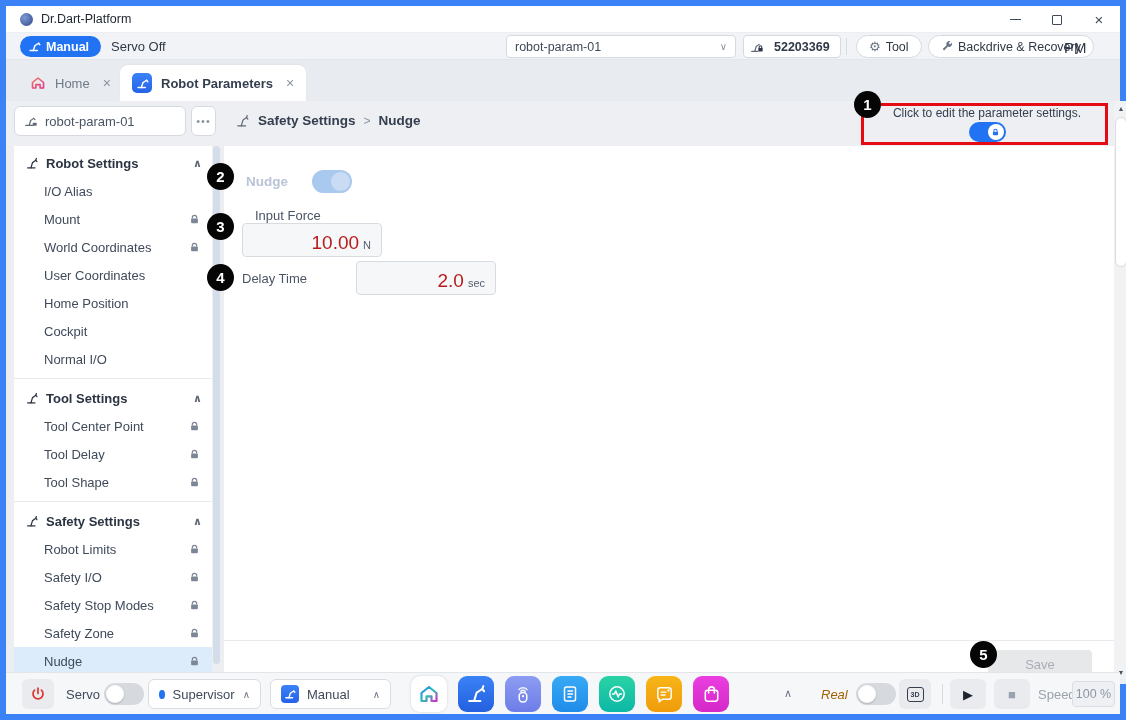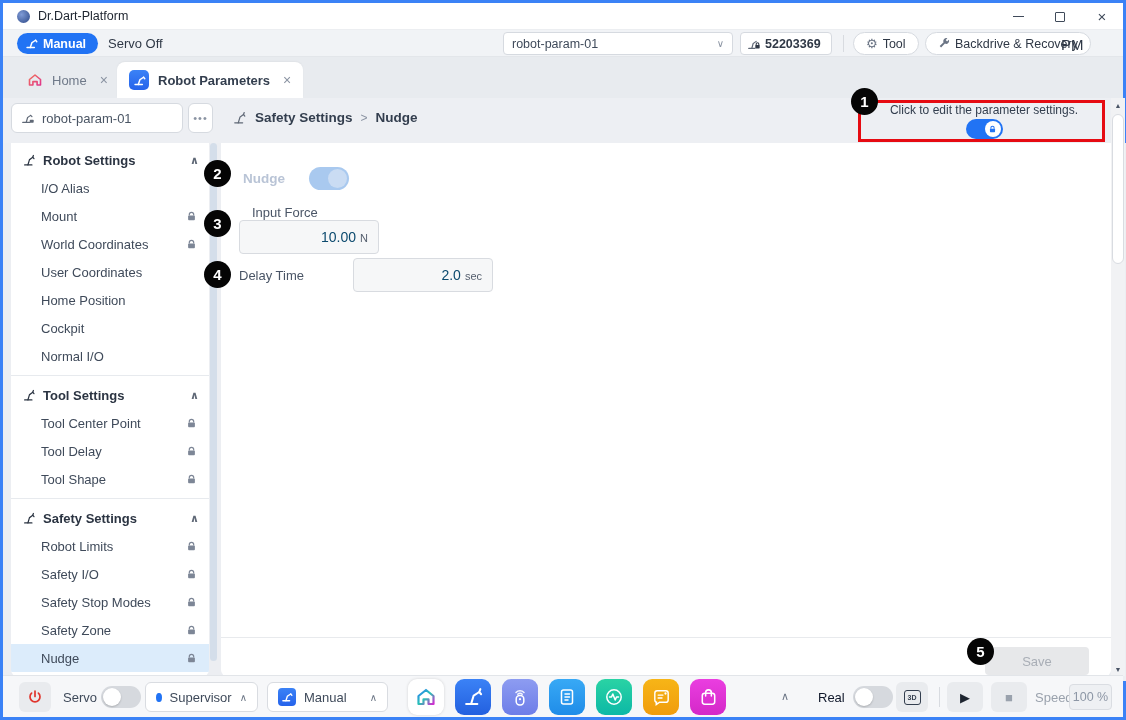--- a/index.html
+++ b/index.html
@@ -1,36 +1,36 @@
 <!DOCTYPE html>
 <html><head>
 <meta charset="utf-8">
 <style>
   * { margin:0; padding:0; box-sizing:border-box; }
   html,body { width:1126px; height:720px; }
   body { font-family:"Liberation Sans","DejaVu Sans",sans-serif; font-size:13px; color:#3f4a5a; background:#eceef2; overflow:hidden; }
-  .window { position:relative; width:1126px; height:720px; background:#eceef2; border:3px solid #3b82f6; }
+  .window { position:relative; width:1126px; height:720px; background:#eceef2; border:6px solid #3b82f6; }
 
   
   .titlebar { position:absolute; left:0; top:0; width:100%; height:27px; background:#ffffff; border-bottom:1px solid #eceef1; display:flex; align-items:center; }
   .app-logo { width:13px; height:13px; border-radius:50%; margin:0 8px 0 14px; background:radial-gradient(circle at 35% 35%, #7f9bd6, #44609e 70%); }
   .app-title { font-size:12.5px; color:#1d242f; }
   .win-controls { position:absolute; right:0; top:0; height:27px; display:flex; }
   .win-btn { width:42px; height:27px; display:flex; align-items:center; justify-content:center; color:#3f4a5a; cursor:default; }
   .min-glyph { display:inline-block; width:11px; border-top:1.4px solid #3f4a5a; }
   .max-glyph { display:inline-block; width:10px; height:10px; border:1.4px solid #3f4a5a; border-radius:1px; }
   .close-glyph { font-size:15px; line-height:1; }
 
   
   .toolbar { position:absolute; left:0; top:27px; width:100%; height:27px; background:#f1f3f6; border-bottom:1px solid #e3e6ea; }
   .mode-pill { position:absolute; left:14px; top:3px; height:21px; padding:0 12px 0 8px; background:#2173f4; border-radius:11px; color:#fff; font-size:12.5px; font-weight:bold; display:flex; align-items:center; gap:5px; }
   .servo-status { position:absolute; left:105px; top:6px; font-size:13px; color:#2f3846; }
   .param-select { position:absolute; left:500px; top:2px; width:230px; height:23px; background:#fff; border:1px solid #d6dae0; border-radius:4px; display:flex; align-items:center; padding:0 8px; font-size:12.5px; color:#3f4a5a; }
   .param-select .chev { margin-left:auto; color:#8a93a2; font-size:10px; }
-  .serial-box { position:absolute; left:737px; top:2px; height:23px; background:#fff; border:1px solid #d6dae0; border-radius:4px; display:flex; align-items:center; padding:0 10px 0 6px; gap:4px; font-size:12.5px; font-weight:bold; color:#2f3846; }
+  .serial-box { position:absolute; left:737px; top:2px; height:23px; background:#fff; border:1px solid #d6dae0; border-radius:4px; display:flex; align-items:center; padding:0 10px 0 6px; gap:10px; font-size:12.5px; font-weight:bold; color:#2f3846; }
   .tb-divider { position:absolute; left:840px; top:5px; height:17px; border-left:1px solid #d8dbe0; }
   .tb-btn { position:absolute; top:2px; height:23px; background:#fff; border:1px solid #d6dae0; border-radius:12px; display:flex; align-items:center; gap:5px; padding:0 12px; font-size:12.5px; color:#2f3846; }
   .tool-btn { left:850px; }
   .backdrive-btn { left:922px; }
   .clock { position:absolute; left:1058px; top:6px; font-size:15px; color:#2f3846; }
   .gear-ic { font-size:13px; color:#6a7484; line-height:1; }
 
   
   .tabrow { position:absolute; left:0; top:54px; width:100%; height:41px; background:#e8ebef; }
   .tab { position:absolute; display:flex; align-items:center; gap:9px; height:36px; top:5px; padding:0 12px; border-radius:8px 8px 0 0; }
@@ -62,21 +62,21 @@
   .sn-divider { border-top:1px solid #e7eaee; margin:5px 0; }
 
   .mainpanel { position:absolute; left:218px; top:0; width:890px; height:533px; background:#fff; border-radius:0 0 6px 6px; }
   .nudge-row { position:absolute; left:22px; top:24px; display:flex; align-items:center; gap:24px; }
   .nudge-title { font-size:13.5px; font-weight:bold; color:#b9c4d6; }
   .toggle-disabled { position:relative; width:40px; height:23px; border-radius:12px; background:#a9c9ef; }
   .toggle-disabled .knob { position:absolute; right:2px; top:2px; width:19px; height:19px; border-radius:50%; background:#cadcf3; }
   .field-row { position:absolute; left:18px; display:flex; align-items:center; }
   .field-row .flabel { width:114px; font-size:13px; color:#4a5566; }
   .field-box { width:140px; height:34px; background:#f6f7f8; border:1px solid #d8dbe0; border-radius:4px; display:flex; align-items:baseline; justify-content:flex-end; padding:8px 10px 0 10px; }
-  .field-box .fval { font-size:14px; color:#0c4a6e; }
+  .field-box .fval { font-size:19px; color:#b91c1c; }
   .field-box .funit { font-size:11px; color:#555f6e; margin-left:4px; }
   .main-divider { position:absolute; left:0; top:494px; width:100%; border-top:1px solid #e8eaed; }
   .save-btn { position:absolute; right:22px; top:504px; width:104px; height:28px; background:#e7e8ea; border:none; border-radius:4px; color:#a9aeb6; font-size:13px; font-family:inherit; }
 
   
   .vscroll { position:absolute; left:1108px; top:95px; width:14px; height:578px; background:#f1f2f4; }
   .vscroll .arrow { position:absolute; left:0; width:14px; height:14px; display:flex; align-items:center; justify-content:center; font-size:7px; color:#4a5566; }
   .vscroll .up { top:0; } .vscroll .down { bottom:0; }
   .vscroll .thumb { position:absolute; left:1px; top:16px; width:12px; height:150px; background:#fff; border:1px solid #d9dce1; border-radius:6px; }
 
@@ -97,21 +97,21 @@
   .dock { position:absolute; left:405px; top:3px; display:flex; gap:11px; }
   .dock-ic { width:36px; height:36px; border-radius:9px; display:flex; align-items:center; justify-content:center; }
   .dock-home { background:#fff; box-shadow:0 0 3px rgba(0,0,0,.15); }
   .dock-robot { background:linear-gradient(180deg,#3b82f6,#2360df); }
   .dock-jog { background:linear-gradient(180deg,#8d9cf1,#6d7de8); }
   .dock-task { background:linear-gradient(180deg,#38a9f5,#1f8ce8); }
   .dock-mon { background:linear-gradient(180deg,#2ad3a4,#0cb8a6); }
   .dock-msg { background:linear-gradient(180deg,#f7b517,#f09c0c); }
   .dock-store { background:linear-gradient(180deg,#ea3ee0,#d428c8); }
   .dock-chevron { position:absolute; left:778px; top:14px; color:#6a7484; font-size:11px; }
-  .real-label { left:815px; color:#0f172a; }
+  .real-label { left:815px; color:#a16207;font-style:italic; }
   .real-toggle { position:absolute; left:850px; top:10px; }
   .btn-3d { position:absolute; left:893px; top:6px; width:32px; height:30px; background:#e9ebee; border-radius:6px; display:flex; align-items:center; justify-content:center; }
   .glyph-3d { width:17px; height:15px; border:1.6px solid #333e4e; border-radius:3px; font-size:7px; font-weight:bold; color:#333e4e; display:flex; align-items:center; justify-content:center; }
   .tb-sep { position:absolute; left:936px; top:11px; height:20px; border-left:1px solid #d8dbe0; }
   .play-btn { position:absolute; left:944px; top:6px; width:36px; height:30px; background:#e9ebee; border-radius:6px; display:flex; align-items:center; justify-content:center; color:#1d242f; font-size:13px; }
   .stop-btn { position:absolute; left:988px; top:6px; width:36px; height:30px; background:#e9ebee; border-radius:6px; display:flex; align-items:center; justify-content:center; color:#9aa2ad; font-size:13px; }
   .speed-label { left:1032px; color:#9aa2ad; }
   .speed-box { position:absolute; left:1066px; top:8px; width:43px; height:26px; background:#eef0f3; border:1px solid #dadde2; border-radius:4px; display:flex; align-items:center; justify-content:center; color:#8d97a6; font-size:12.5px; }
 
   

